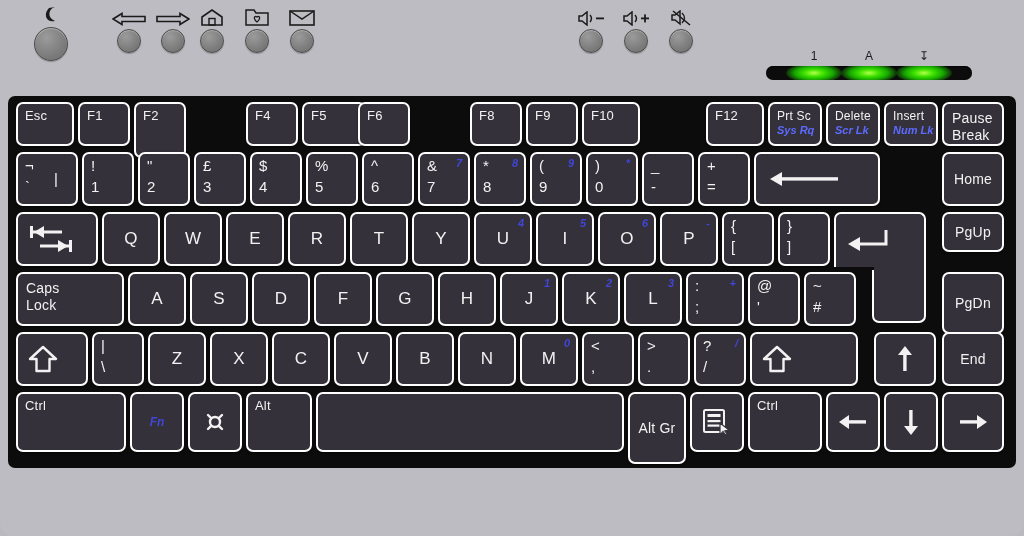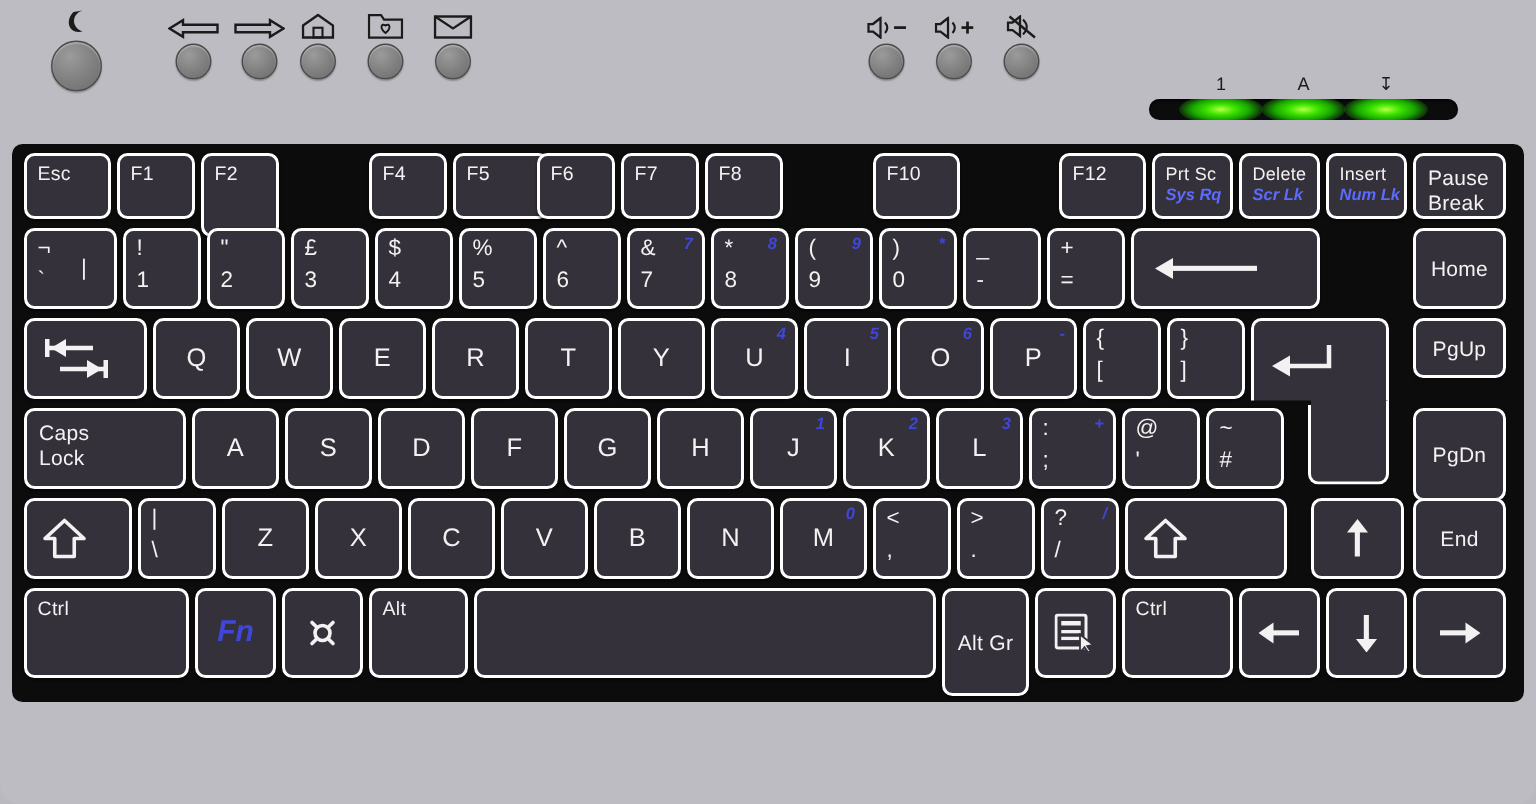--- a/index.html
+++ b/index.html
@@ -83,21 +83,21 @@
     font-size:12px;line-height:13px;
     color:#5b6bff;font-style:italic;font-weight:bold;
   }
   .key .alt{
     position:absolute;right:6px;top:4px;
     font-size:11px;line-height:11px;
     color:#3f46d8;font-weight:bold;font-style:italic;
   }
   .key .fn{
     position:absolute;left:0;right:0;top:50%;transform:translateY(-50%);
-    text-align:center;font-size:20px;color:#3f46d8;
+    text-align:center;font-size:12px;color:#3f46d8;
     font-style:italic;font-weight:bold;
   }
   .key .icon{
     position:absolute;left:0;right:0;top:50%;
     transform:translateY(-50%);
     text-align:center;
   }
   .key .icon.lft{left:10px;right:auto;text-align:left;}
 
   
@@ -233,25 +233,25 @@
       </div>
       <div class="key" style="left: 238px; top: 6px; width: 52px; height: 44px;">
         <span class="lbl">F4</span>
       </div>
       <div class="key" style="left: 294px; top: 6px; width: 64px; height: 44px;">
         <span class="lbl">F5</span>
       </div>
       <div class="key" style="left: 350px; top: 6px; width: 52px; height: 44px;">
         <span class="lbl">F6</span>
       </div>
-      <div class="key" style="left: 406px; top: 6px; width: 52px; height: 44px;">
-        <span class="lbl">F7</span>
-      </div>
       <div class="key" style="left: 462px; top: 6px; width: 52px; height: 44px;">
         <span class="lbl">F8</span>
+      </div>
+      <div class="key" style="left: 518px; top: 6px; width: 52px; height: 44px;">
+        <span class="lbl">F9</span>
       </div>
       <div class="key" style="left: 574px; top: 6px; width: 58px; height: 44px;">
         <span class="lbl">F10</span>
       </div>
       <div class="key" style="left: 698px; top: 6px; width: 58px; height: 44px;">
         <span class="lbl">F12</span>
       </div>
       <div class="key" style="left: 760px; top: 6px; width: 54px; height: 44px;">
         <span class="lbl" style="font-size: 12px;">Prt Sc</span>
         <span class="sub" style="font-size: 11px;">Sys Rq</span>

